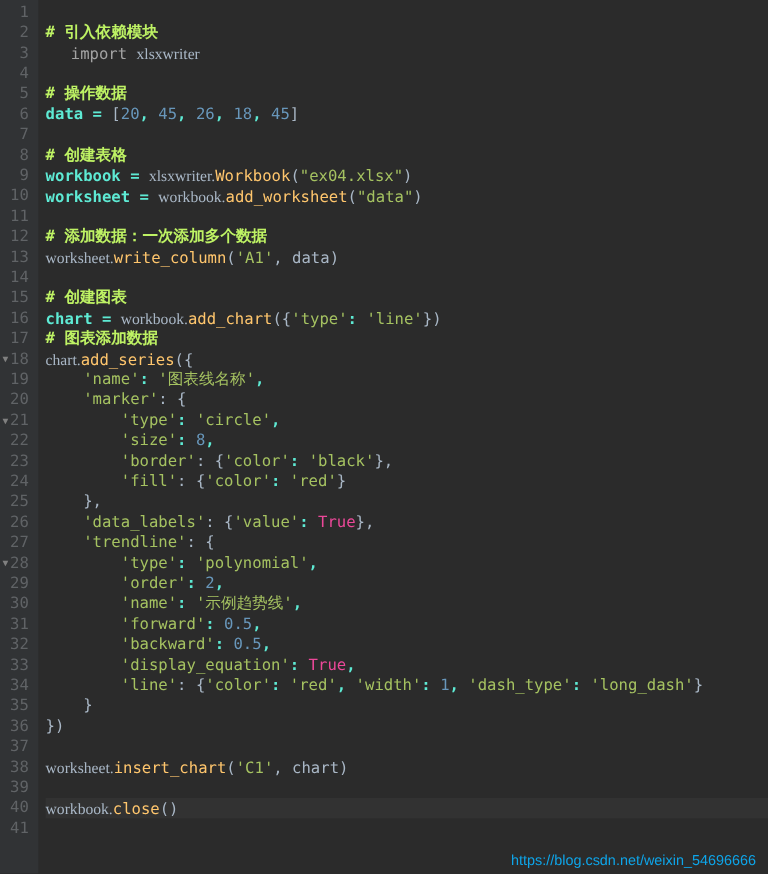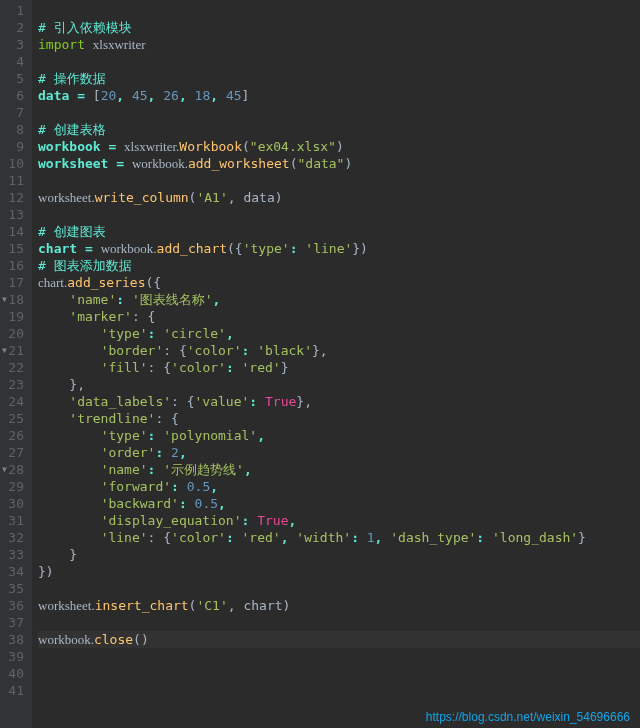--- a/index.html
+++ b/index.html
@@ -41,22 +41,22 @@
       color: #a9b7c6;
     }
     .line {
       height: 17px;
       line-height: 17px;
       white-space: pre;
     }
     .line.hl {
       background: #323232;
     }
-    .c-comment { color: #5eead4; }
-    .c-keyword { color: #84cc16; }
+    .c-comment { color: #bef264; font-weight: bold; }
+    .c-keyword { color: #a3a3a3; margin-left: 21px; }
     .c-string { color: #a5c261; }
     .c-number { color: #6897bb; }
     .c-func { color: #ffc66d; }
     .c-module { color: #a9b7c6; font-family: Liberation Serif, serif; }
     .c-bool { color: #ec4899; }
     .c-op { color: #5eead4; font-weight: bold; }
     .c-paren { color: #a9b7c6; }
     .watermark {
       position: absolute;
       bottom: 4px;
@@ -118,29 +118,31 @@
       <div class="line"><span class="c-comment"># 引入依赖模块</span></div>
       <div class="line"><span class="c-keyword">import </span><span class="c-module">xlsxwriter</span></div>
       <div class="line"></div>
       <div class="line"><span class="c-comment"># 操作数据</span></div>
       <div class="line"><span class="c-op">data </span><span class="c-op">= </span><span class="c-paren">[</span><span class="c-number">20</span><span class="c-op">, </span><span class="c-number">45</span><span class="c-op">, </span><span class="c-number">26</span><span class="c-op">, </span><span class="c-number">18</span><span class="c-op">, </span><span class="c-number">45</span><span class="c-paren">]</span></div>
       <div class="line"></div>
       <div class="line"><span class="c-comment"># 创建表格</span></div>
       <div class="line"><span class="c-op">workbook </span><span class="c-op">= </span><span class="c-module">xlsxwriter.</span><span class="c-func">Workbook</span><span class="c-paren">(</span><span class="c-string">"ex04.xlsx"</span><span class="c-paren">)</span></div>
       <div class="line"><span class="c-op">worksheet </span><span class="c-op">= </span><span class="c-module">workbook.</span><span class="c-func">add_worksheet</span><span class="c-paren">(</span><span class="c-string">"data"</span><span class="c-paren">)</span></div>
       <div class="line"></div>
+      <div class="line"><span class="c-comment"># 添加数据：一次添加多个数据</span></div>
       <div class="line"><span class="c-module">worksheet.</span><span class="c-func">write_column</span><span class="c-paren">(</span><span class="c-string">'A1'</span><span class="c-paren">, data)</span></div>
       <div class="line"></div>
       <div class="line"><span class="c-comment"># 创建图表</span></div>
       <div class="line"><span class="c-op">chart </span><span class="c-op">= </span><span class="c-module">workbook.</span><span class="c-func">add_chart</span><span class="c-paren">({</span><span class="c-string">'type'</span><span class="c-op">: </span><span class="c-string">'line'</span><span class="c-paren">})</span></div>
       <div class="line"><span class="c-comment"># 图表添加数据</span></div>
       <div class="line"><span class="c-module">chart.</span><span class="c-func">add_series</span><span class="c-paren">({</span></div>
       <div class="line"><span class="c-op">    </span><span class="c-string">'name'</span><span class="c-op">: </span><span class="c-string">'图表线名称'</span><span class="c-op">,</span></div>
       <div class="line"><span class="c-op">    </span><span class="c-string">'marker'</span><span class="c-paren">: {</span></div>
       <div class="line"><span class="c-op">        </span><span class="c-string">'type'</span><span class="c-op">: </span><span class="c-string">'circle'</span><span class="c-op">,</span></div>
+      <div class="line"><span class="c-op">        </span><span class="c-string">'size'</span><span class="c-op">: </span><span class="c-number">8</span><span class="c-op">,</span></div>
       <div class="line"><span class="c-op">        </span><span class="c-string">'border'</span><span class="c-paren">: {</span><span class="c-string">'color'</span><span class="c-op">: </span><span class="c-string">'black'</span><span class="c-paren">},</span></div>
       <div class="line"><span class="c-op">        </span><span class="c-string">'fill'</span><span class="c-paren">: {</span><span class="c-string">'color'</span><span class="c-op">: </span><span class="c-string">'red'</span><span class="c-paren">}</span></div>
       <div class="line"><span class="c-paren">    },</span></div>
       <div class="line"><span class="c-op">    </span><span class="c-string">'data_labels'</span><span class="c-paren">: {</span><span class="c-string">'value'</span><span class="c-op">: </span><span class="c-bool">True</span><span class="c-paren">},</span></div>
       <div class="line"><span class="c-op">    </span><span class="c-string">'trendline'</span><span class="c-paren">: {</span></div>
       <div class="line"><span class="c-op">        </span><span class="c-string">'type'</span><span class="c-op">: </span><span class="c-string">'polynomial'</span><span class="c-op">,</span></div>
       <div class="line"><span class="c-op">        </span><span class="c-string">'order'</span><span class="c-op">: </span><span class="c-number">2</span><span class="c-op">,</span></div>
       <div class="line"><span class="c-op">        </span><span class="c-string">'name'</span><span class="c-op">: </span><span class="c-string">'示例趋势线'</span><span class="c-op">,</span></div>
       <div class="line"><span class="c-op">        </span><span class="c-string">'forward'</span><span class="c-op">: </span><span class="c-number">0.5</span><span class="c-op">,</span></div>
       <div class="line"><span class="c-op">        </span><span class="c-string">'backward'</span><span class="c-op">: </span><span class="c-number">0.5</span><span class="c-op">,</span></div>

